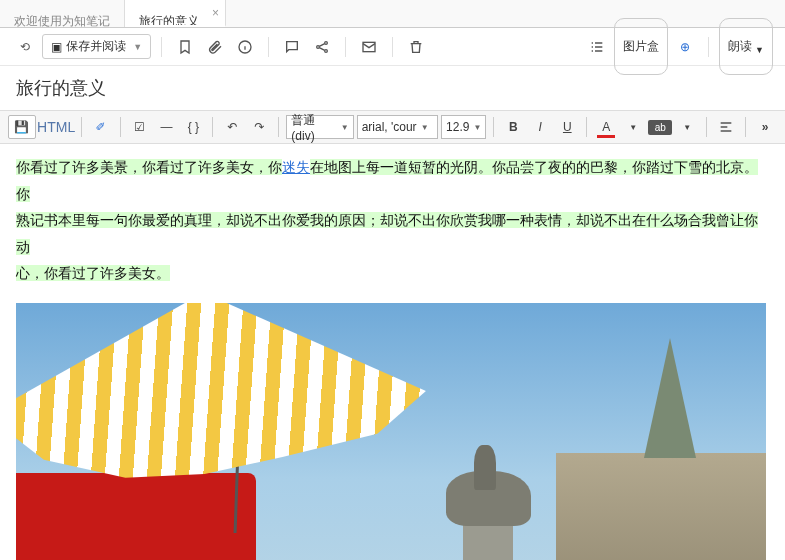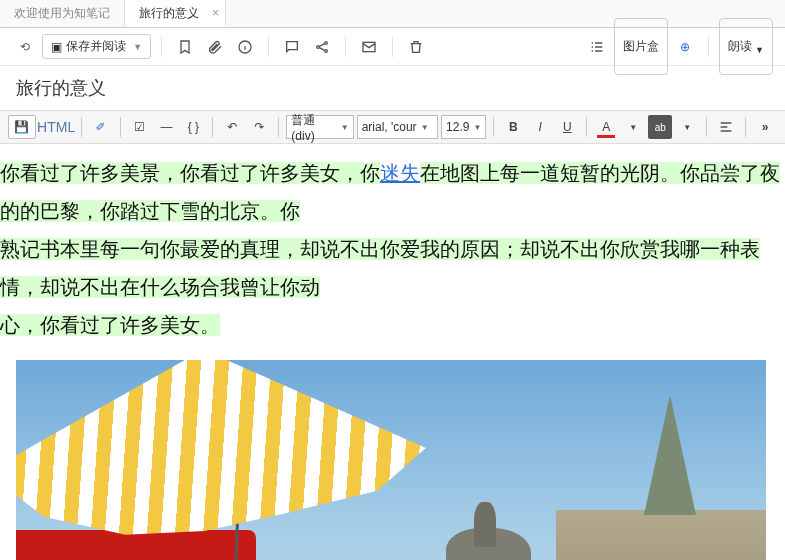--- a/index.html
+++ b/index.html
@@ -1,39 +1,39 @@
 <!DOCTYPE html>
 <html><head>
 <meta charset="utf-8">
 <style>
 *{box-sizing:border-box;margin:0;padding:0;font-family:"Microsoft YaHei",SimSun,sans-serif}
 body{width:785px;height:560px;background:#fff;color:#333;font-size:12px;overflow:hidden}
 .tabs{display:flex;height:28px;border-bottom:1px solid #ccc;background:#f9f9f9}
-.tab{padding:0 14px;line-height:27px;font-size:12px;color:#888;border-right:1px solid #ddd;max-width:195px;white-space:nowrap;overflow:hidden;text-overflow:ellipsis;cursor:pointer}
+.tab{padding:8px 14px;line-height:27px;font-size:12px;color:#888;border-right:1px solid #ddd;max-width:195px;white-space:nowrap;overflow:hidden;text-overflow:ellipsis;cursor:pointer}
 .tab.active{background:#fff;border-bottom:2px solid #fff;color:#333;position:relative}
 .tab.active .close{position:absolute;right:6px;top:0;color:#999}
 .tab.active{padding-right:26px;max-width:200px}
 .toolbar1{display:flex;align-items:center;height:38px;padding:0 12px;gap:4px;border-bottom:1px solid #e8e8e8}
 .tbtn{width:26px;height:26px;display:flex;align-items:center;justify-content:center;border-radius:3px;cursor:pointer;color:#555}
 .savebtn{display:flex;align-items:center;gap:4px;border:1px solid #ccc;border-radius:3px;padding:3px 8px;cursor:pointer}
 .savebtn .dd{font-size:9px;color:#888;margin-left:3px}
 .sep{width:1px;height:20px;background:#e0e0e0;margin:0 6px}
 .spacer{flex:1}
-.pillbtn{border:1px solid #ccc;border-radius:4px;padding:19px 8px;cursor:pointer;display:flex;align-items:flex-end;gap:3px}
+.pillbtn{border:1px solid #ccc;border-radius:10px;padding:19px 8px;cursor:pointer;display:flex;align-items:flex-end;gap:3px}
 .title-row{padding:10px 16px;font-size:18px;color:#333}
 .editorbar{display:flex;align-items:center;height:34px;padding:0 8px;gap:3px;background:#f6f6f6;border-top:1px solid #ddd;border-bottom:1px solid #ddd}
 .ebtn{min-width:24px;height:24px;display:flex;align-items:center;justify-content:center;border-radius:2px;cursor:pointer;font-size:12px;color:#444}
 .ebtn.boxed{border:1px solid #bbb;background:#fff;padding:0 6px}
 .esel{height:24px;border:1px solid #bbb;background:#fff;padding:0 4px;font-size:12px;display:flex;align-items:center;gap:4px;cursor:pointer}
 .esel .dd{font-size:8px;color:#666}
 .bold{font-weight:bold}.ital{font-style:italic}.und{text-decoration:underline}
 .colbtn{position:relative}
 .colbtn .bar{position:absolute;bottom:1px;left:3px;right:3px;height:3px}
 .vsep{width:1px;height:20px;background:#ccc;margin:0 4px}
-.content{padding:10px 0;font-size:20px;line-height:1.9;color:#111}
+.content{padding:10px 16px;font-size:14px;line-height:1.9;color:#111}
 .content .hl{background:#d9ffd0}
 .content .link{color:#2a6fd6;text-decoration:underline}
 .imgwrap{padding:6px 16px}
 .photo{width:750px;height:320px;position:relative;overflow:hidden;background:linear-gradient(#6fa9d8,#a9cfe8 55%,#bad6e5)}
 .bus{position:absolute;left:0;bottom:0;width:240px;height:150px;background:#c61a17;border-top-right-radius:8px}
 .umbrella{position:absolute;top:-10px;left:-30px;width:440px;height:220px;transform:rotate(-6deg)}
 .umbrella .canopy{position:absolute;inset:0;background:repeating-linear-gradient(100deg,#fff 0 14px,#f3c843 14px 28px);clip-path:polygon(0% 45%,52% 0%,100% 55%,88% 72%,66% 78%,48% 82%,30% 80%,12% 68%)}
 .pole{position:absolute;top:90px;left:220px;width:3px;height:140px;background:#555;transform:rotate(2deg)}
 .building{position:absolute;right:0;bottom:0;width:210px;height:170px;background:linear-gradient(#b3a98f,#8e856e)}
 .spire{position:absolute;right:70px;width:52px;height:120px;bottom:165px;background:#7a8a73;clip-path:polygon(50% 0,100% 100%,0 100%)}
@@ -146,21 +146,21 @@
       <span>12.9</span>
       <span class="dd">▼</span>
     </div>
   <div class="vsep"></div>
   <div class="ebtn bold">B</div>
   <div class="ebtn ital">I</div>
   <div class="ebtn und">U</div>
   <div class="vsep"></div>
   <div class="ebtn colbtn">A<span class="bar" style="background:#d22"></span></div>
   <div class="ebtn" style="font-size:8px">▼</div>
-  <div class="ebtn colbtn" style="background:#555;color:#fff;width:16px;height:24px;font-size:10px">ab</div>
+  <div class="ebtn colbtn" style="background:#555;color:#fff;width:16px;height:15px;font-size:10px">ab</div>
   <div class="ebtn" style="font-size:8px">▼</div>
   <div class="vsep"></div>
   <div class="ebtn">
       <svg viewBox="0 0 24 24" stroke="#555" stroke-width="2">
         <path d="M4 6h16M4 12h10M4 18h16"></path>
       </svg>
     </div>
   <div class="vsep"></div>
   <div class="ebtn bold">»</div>
 </div>

